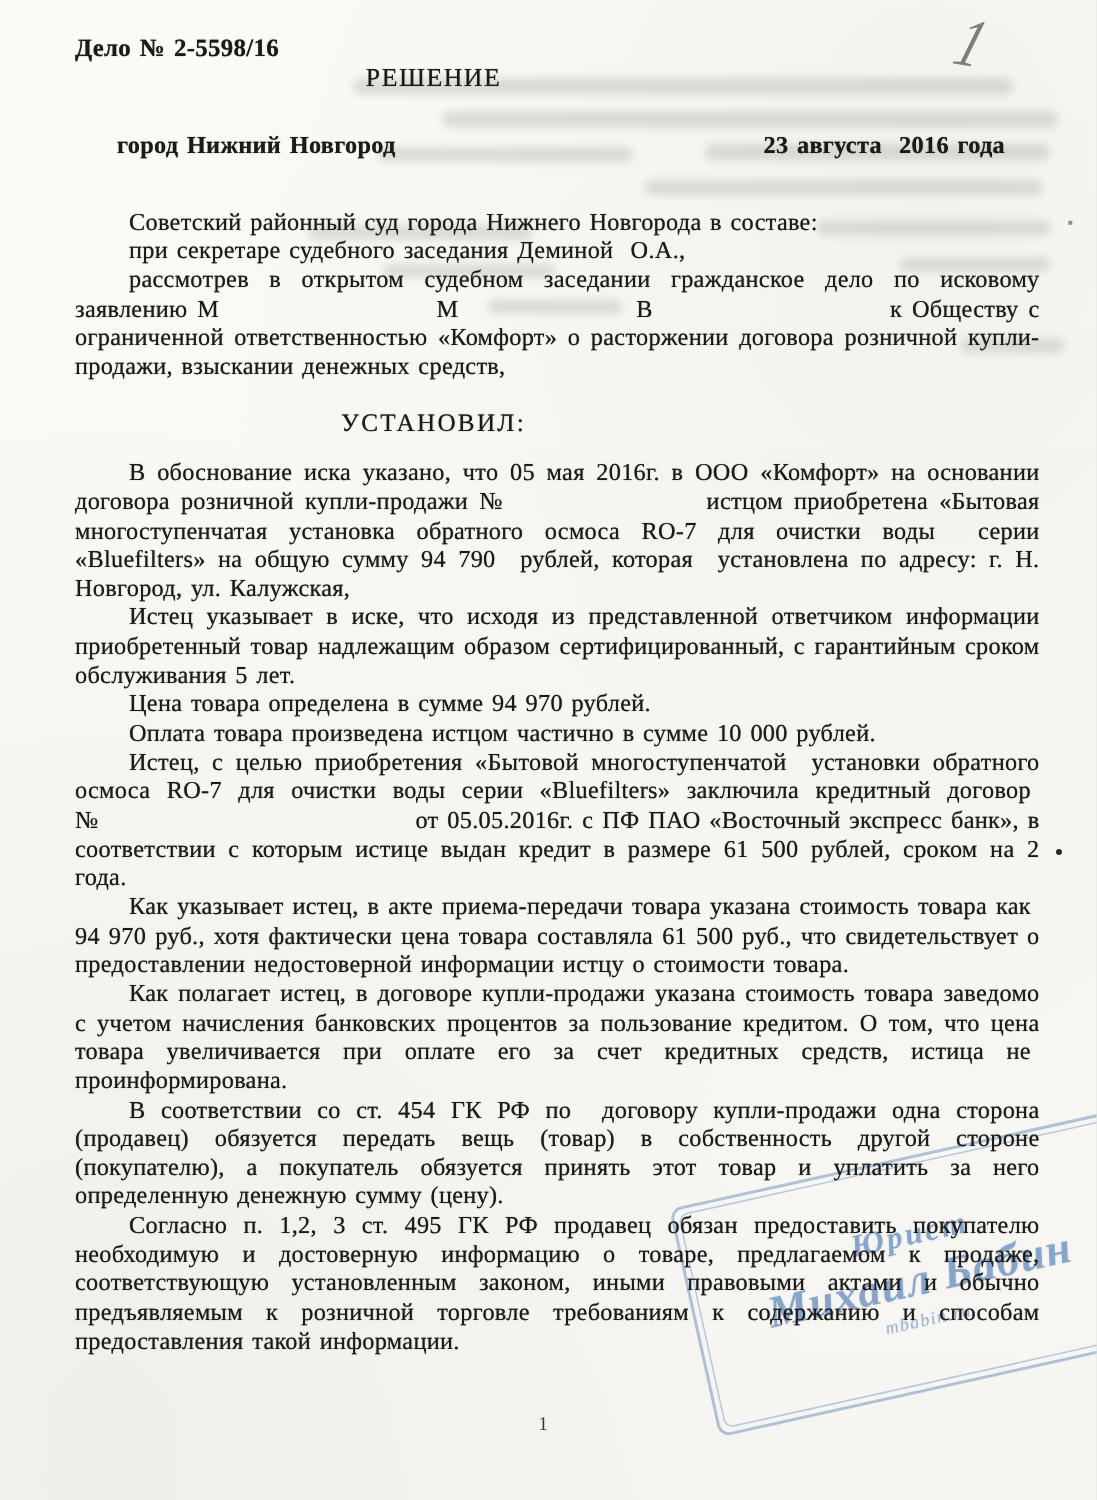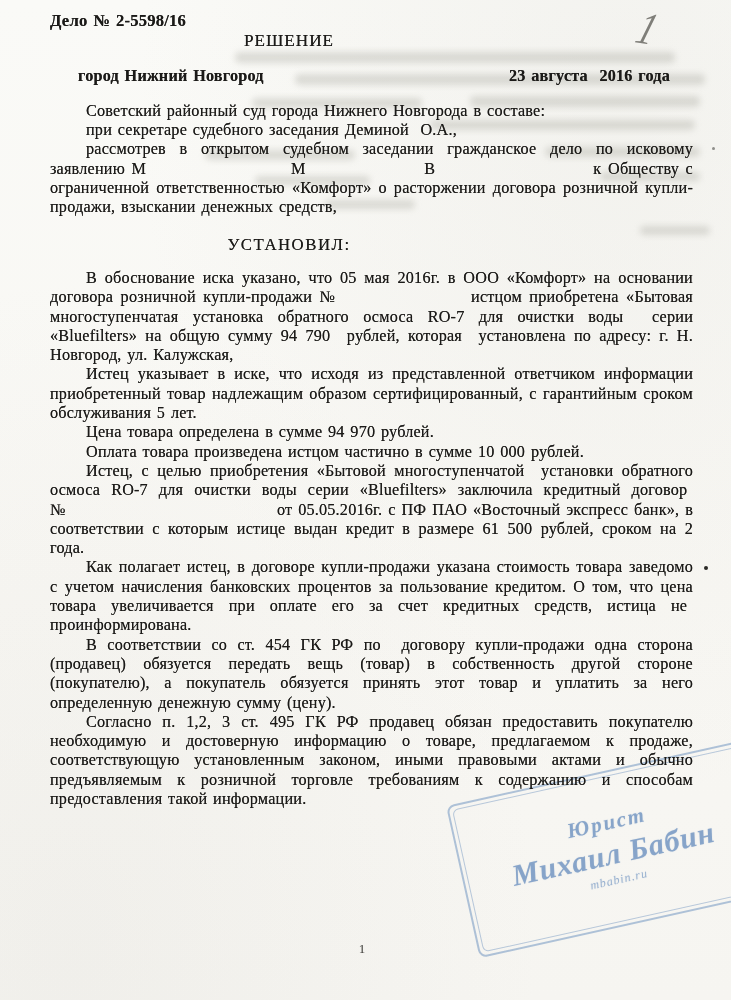--- a/index.html
+++ b/index.html
@@ -45,33 +45,33 @@
   .stamp .s3{font-size:12px;font-style:italic;letter-spacing:1px;opacity:.85;}
   
   .hand-mark{
     position:absolute;left:636px;top:2px;z-index:3;
     font-family:"Liberation Serif",serif;font-style:italic;
     font-size:46px;color:#63625c;opacity:.8;
     transform:rotate(9deg) skewX(-10deg) scaleX(.75);
   }
   
   .doc{
-    position:absolute;left:50px;top:11px;width:643px;z-index:2;
+    position:absolute;left:50px;top:22px;width:643px;z-index:2;
     font-size:16.2px;line-height:19.3px;
     letter-spacing:.2px;word-spacing:1.5px;
     text-shadow:0 0 .6px rgba(25,24,22,.75);
   }
   .case-number{font-weight:bold;font-size:16.6px;}
   .center-block{width:478px;text-align:center;font-weight:normal;}
   .title{font-size:17.2px;letter-spacing:1px;margin-top:1px;}
   .subtitle{font-size:16.6px;}
   .city-date{display:flex;justify-content:space-between;font-weight:bold;
-    width:620px;margin-top:16px;padding-left:28px;box-sizing:border-box;}
+    width:620px;margin-top:26px;padding-left:28px;box-sizing:border-box;}
   .para{margin:0;text-align:justify;text-indent:36px;}
-  .intro{margin-top:16px;}
+  .intro{margin-top:32px;}
   .section-heading{font-size:16.8px;letter-spacing:1.5px;margin-top:17px;margin-bottom:15px;}
   .page-number{position:absolute;left:350px;top:941px;width:24px;text-align:center;
     font-size:13px;color:#3a3936;z-index:2;}
   .speck{position:absolute;width:4px;height:4px;border-radius:50%;background:#2a2925;z-index:2;}
 </style>
 </head>
 <body>
 
 <div class="page">
 
@@ -111,20 +111,21 @@
     <p class="para">при секретаре судебного заседания Деминой&nbsp; О.А.,</p>
     <p class="para">рассмотрев в открытом судебном заседании гражданское дело по исковому заявлению М&nbsp;&nbsp;&nbsp;&nbsp;&nbsp;&nbsp;&nbsp;&nbsp;&nbsp;&nbsp;&nbsp;&nbsp;&nbsp;&nbsp;&nbsp;&nbsp;&nbsp;&nbsp;&nbsp;&nbsp;&nbsp;&nbsp;М&nbsp;&nbsp;&nbsp;&nbsp;&nbsp;&nbsp;&nbsp;&nbsp;&nbsp;&nbsp;&nbsp;&nbsp;&nbsp;&nbsp;&nbsp;&nbsp;&nbsp;&nbsp;В&nbsp;&nbsp;&nbsp;&nbsp;&nbsp;&nbsp;&nbsp;&nbsp;&nbsp;&nbsp;&nbsp;&nbsp;&nbsp;&nbsp;&nbsp;&nbsp;&nbsp;&nbsp;&nbsp;&nbsp;&nbsp;&nbsp;&nbsp;&nbsp;к Обществу с ограниченной ответственностью «Комфорт» о расторжении договора розничной купли-продажи, взыскании денежных средств,</p>
 
     <div class="center-block section-heading">УСТАНОВИЛ:</div>
 
     <p class="para">В обоснование иска указано, что 05 мая 2016г. в ООО «Комфорт» на основании договора розничной купли-продажи №&nbsp;&nbsp;&nbsp;&nbsp;&nbsp;&nbsp;&nbsp;&nbsp;&nbsp;&nbsp;&nbsp;&nbsp;&nbsp;&nbsp;&nbsp;&nbsp;&nbsp;&nbsp;истцом приобретена «Бытовая многоступенчатая установка обратного осмоса RO-7 для очистки воды&nbsp; серии «Bluefilters» на общую сумму 94&nbsp;790&nbsp; рублей, которая&nbsp; установлена по адресу: г. Н. Новгород, ул. Калужская,</p>
     <p class="para">Истец указывает в иске, что исходя из представленной ответчиком информации приобретенный товар надлежащим образом сертифицированный, с гарантийным сроком обслуживания 5 лет.</p>
     <p class="para">Цена товара определена в сумме 94&nbsp;970 рублей.</p>
     <p class="para">Оплата товара произведена истцом частично в сумме 10&nbsp;000 рублей.</p>
     <p class="para">Истец, с целью приобретения «Бытовой многоступенчатой&nbsp; установки обратного осмоса RO-7 для очистки воды серии «Bluefilters» заключила кредитный договор&nbsp; №&nbsp;&nbsp;&nbsp;&nbsp;&nbsp;&nbsp;&nbsp;&nbsp;&nbsp;&nbsp;&nbsp;&nbsp;&nbsp;&nbsp;&nbsp;&nbsp;&nbsp;&nbsp;&nbsp;&nbsp;&nbsp;&nbsp;&nbsp;&nbsp;&nbsp;&nbsp;&nbsp;&nbsp;&nbsp;&nbsp;&nbsp;&nbsp;&nbsp;&nbsp;&nbsp;&nbsp;от 05.05.2016г. с ПФ ПАО «Восточный экспресс банк», в соответствии с которым истице выдан кредит в размере 61&nbsp;500 рублей, сроком на 2 года.</p>
+    <p class="para">Как указывает истец, в акте приема-передачи товара указана стоимость товара как&nbsp; 94&nbsp;970 руб., хотя фактически цена товара составляла 61&nbsp;500 руб., что свидетельствует о предоставлении недостоверной информации истцу о стоимости товара.</p>
     <p class="para">Как полагает истец, в договоре купли-продажи указана стоимость товара заведомо с учетом начисления банковских процентов за пользование кредитом. О том, что цена товара увеличивается при оплате его за счет кредитных средств, истица не&nbsp; проинформирована.</p>
     <p class="para">В соответствии со ст. 454 ГК РФ по&nbsp; договору купли-продажи одна сторона (продавец) обязуется передать вещь (товар) в собственность другой стороне (покупателю), а покупатель обязуется принять этот товар и уплатить за него определенную денежную сумму (цену).</p>
     <p class="para">Согласно п. 1,2, 3 ст. 495 ГК РФ продавец обязан предоставить покупателю необходимую и достоверную информацию о товаре, предлагаемом к продаже, соответствующую установленным законом, иными правовыми актами и обычно предъявляемым к розничной торговле требованиям к содержанию и способам предоставления такой информации.</p>
   </div>
 
   <div class="speck" style="left:704px;top:566px;"></div>
   <div class="speck" style="left:712px;top:147px;width:3px;height:3px;opacity:.5;"></div>
 
   <div class="page-number">1</div>
 

